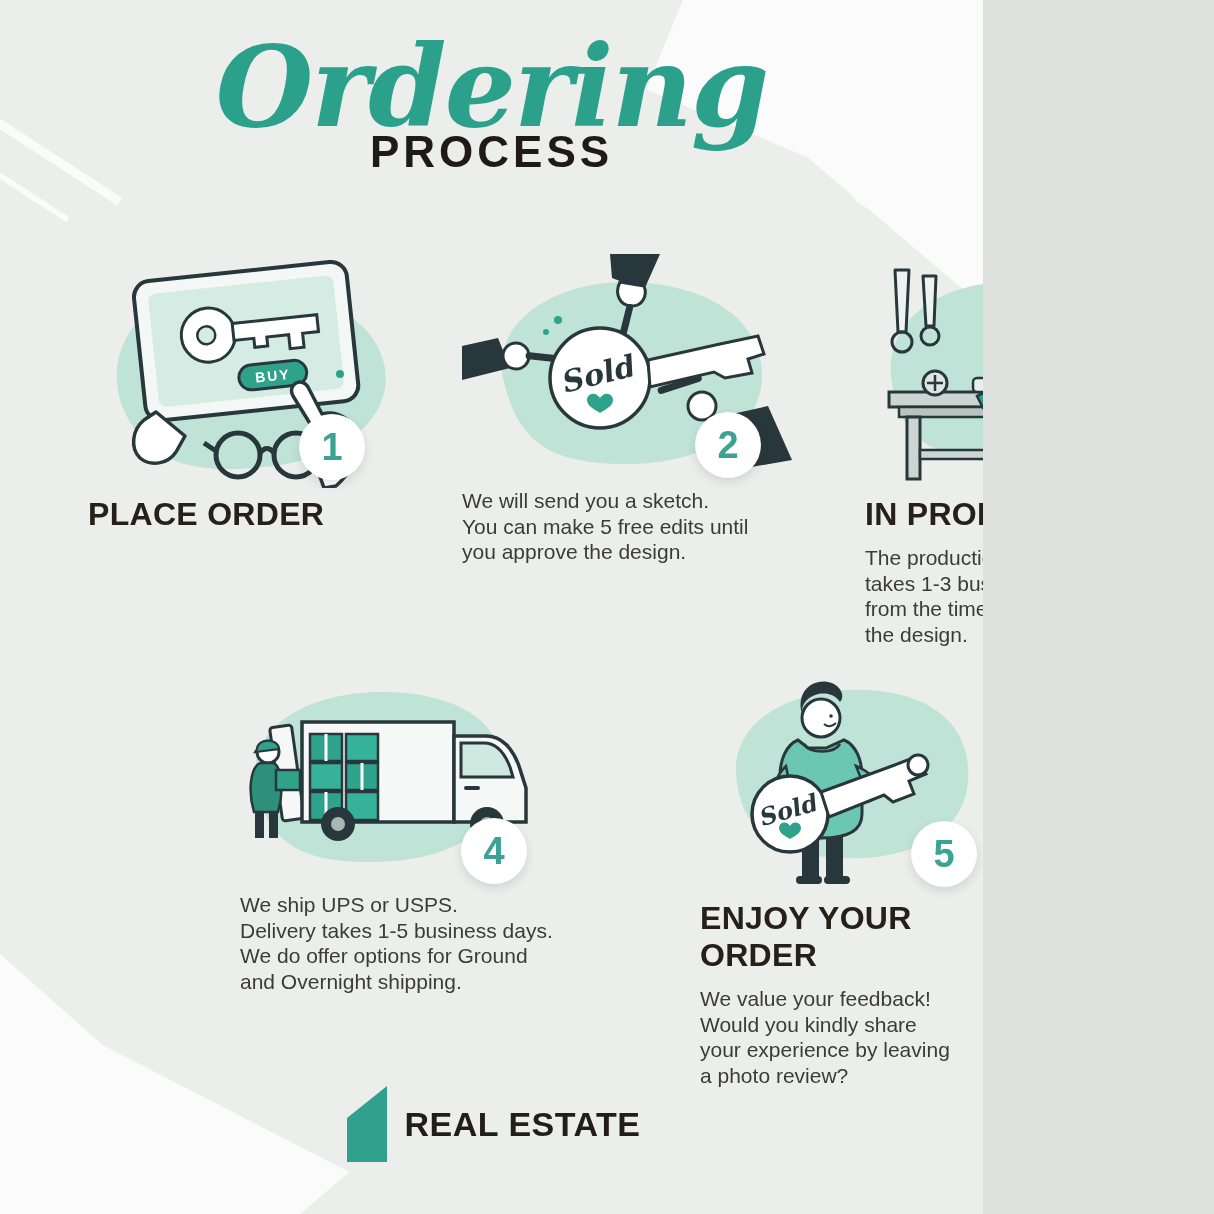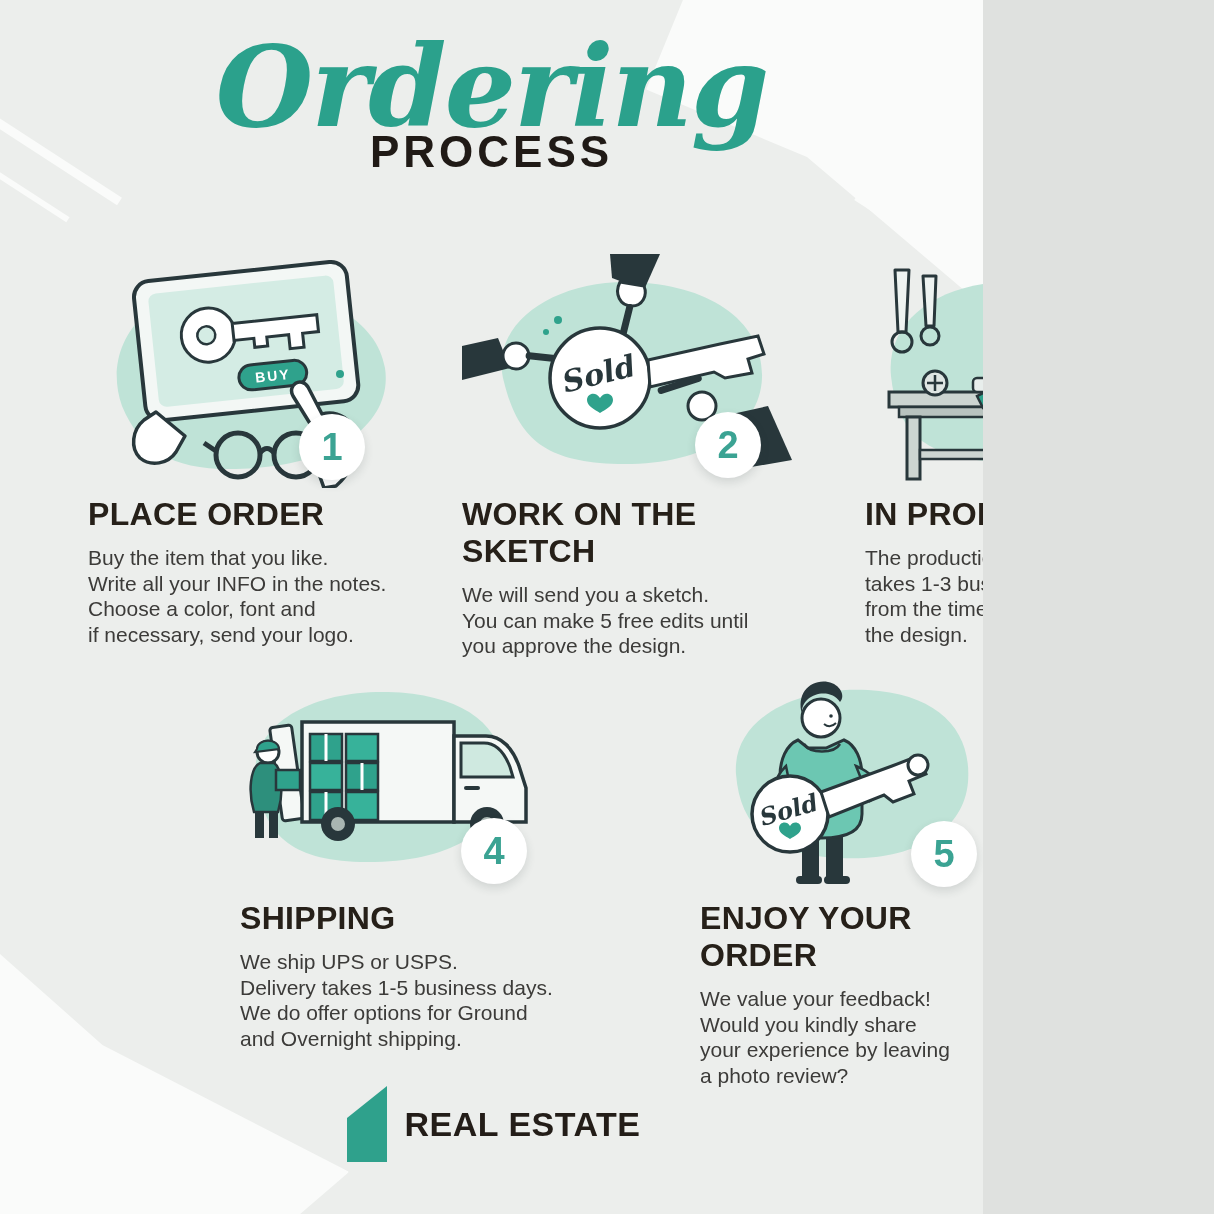--- a/index.html
+++ b/index.html
@@ -109,24 +109,20 @@
           <circle cx="208" cy="201" r="22"></circle>
           <path d="M172 199 Q 179 190 186 199"></path>
           <path d="M128 197 L 116 189"></path>
           <path d="M230 197 L 242 189"></path>
         </g>
         <circle cx="252" cy="120" r="4" fill="#2fa28c"></circle>
       </svg>
       <div class="num">1</div>
     </div>
     <div class="step-heading">PLACE ORDER</div>
-    <div class="step-body">Buy the item that you like.
-Write all your INFO in the notes.
-Choose a color, font and
-if necessary, send your logo.</div>
   </div>
 
   <div class="step" id="step2">
     <div class="illus" style="height:234px;">
       <svg viewBox="0 0 330 234" width="330" height="234">
         <path fill="#bfe3d7" d="M42 128 C 26 70 92 26 168 28 C 246 30 302 66 300 124 C 298 178 238 212 156 210 C 82 208 56 184 42 128 Z"></path>
         <polygon fill="#28373b" points="148,0 198,0 182,36 150,24"></polygon>
         <path d="M158 28 C 152 40 158 52 170 52 C 180 52 186 42 182 32 Z" fill="#ffffff" stroke="#28373b" stroke-width="3"></path>
         <rect x="165" y="50" width="7" height="40" rx="3.5" fill="#28373b" transform="rotate(14 168 50)"></rect>
         <polygon fill="#28373b" points="0,92 36,84 48,114 0,126"></polygon>
@@ -139,21 +135,20 @@
           <path d="M138 144 c -4 -7 -13 -5 -13 2 c 0 6 7 9 13 13 c 6 -4 13 -7 13 -13 c 0 -7 -9 -9 -13 -2 z" fill="#2fa28c"></path>
         </g>
         <circle cx="240" cy="152" r="14" fill="#ffffff" stroke="#28373b" stroke-width="3"></circle>
         <rect x="196" y="134" width="46" height="7" rx="3.5" fill="#28373b" transform="rotate(-18 196 138)"></rect>
         <polygon fill="#28373b" points="252,164 306,152 330,206 272,216"></polygon>
         <circle cx="96" cy="66" r="4" fill="#2fa28c"></circle>
         <circle cx="84" cy="78" r="3" fill="#2fa28c"></circle>
       </svg>
       <div class="num">2</div>
     </div>
-    <div class="step-heading">WORK ON THE SKETCH</div>
     <div class="step-body">We will send you a sketch.
 You can make 5 free edits until
 you approve the design.</div>
   </div>
 
   <div class="step" id="step3">
     <div class="illus" style="height:234px;">
       <svg viewBox="0 0 290 234" width="290" height="234">
         <path fill="#bfe3d7" d="M26 122 C 20 62 82 24 158 28 C 234 32 272 70 269 126 C 266 180 212 212 132 208 C 62 204 32 180 26 122 Z"></path>
         <g fill="#eef3f1" stroke="#28373b" stroke-width="3" stroke-linejoin="round">
@@ -226,21 +221,20 @@
           <circle cx="28" cy="86" r="11" fill="#ffffff" stroke="#28373b" stroke-width="3"></circle>
           <path d="M17 83 C 17 72 39 72 39 83 L 15 86 Z" fill="#2fa28c" stroke="#28373b" stroke-width="2"></path>
           <path d="M20 97 C 10 102 8 126 14 146 L 38 146 C 44 126 42 102 34 97 Z" fill="#2d8f7c" stroke="#28373b" stroke-width="2.5"></path>
           <rect x="36" y="104" width="24" height="20" fill="#2fa28c" stroke="#28373b" stroke-width="2.5"></rect>
           <rect x="15" y="146" width="9" height="26" fill="#28373b"></rect>
           <rect x="29" y="146" width="9" height="26" fill="#28373b"></rect>
         </g>
       </svg>
       <div class="num">4</div>
     </div>
-    <div class="step-heading">SHIPPING</div>
     <div class="step-body">We ship UPS or USPS.
 Delivery takes 1-5 business days.
 We do offer options for Ground
 and Overnight shipping.</div>
   </div>
 
   <div class="step" id="step5">
     <div class="illus" style="height:226px;">
       <svg viewBox="0 0 290 226" width="290" height="226">
         <path fill="#bfe3d7" d="M36 108 C 32 52 98 20 168 24 C 238 28 272 64 268 116 C 264 166 212 196 140 192 C 72 189 40 162 36 108 Z"></path>

